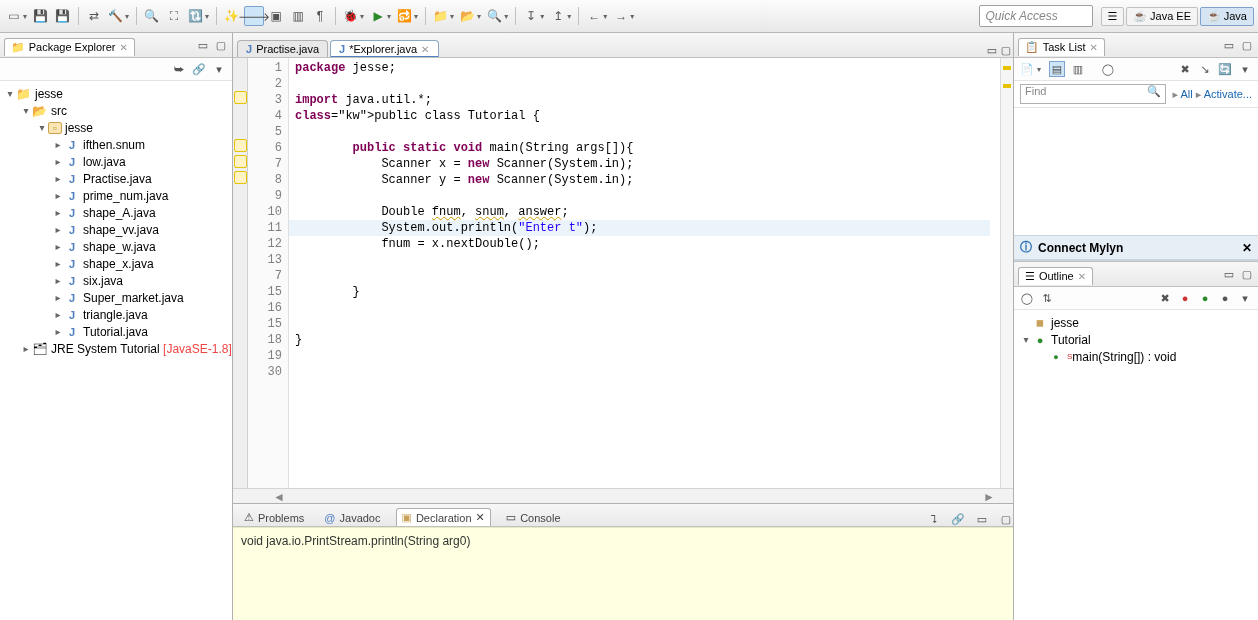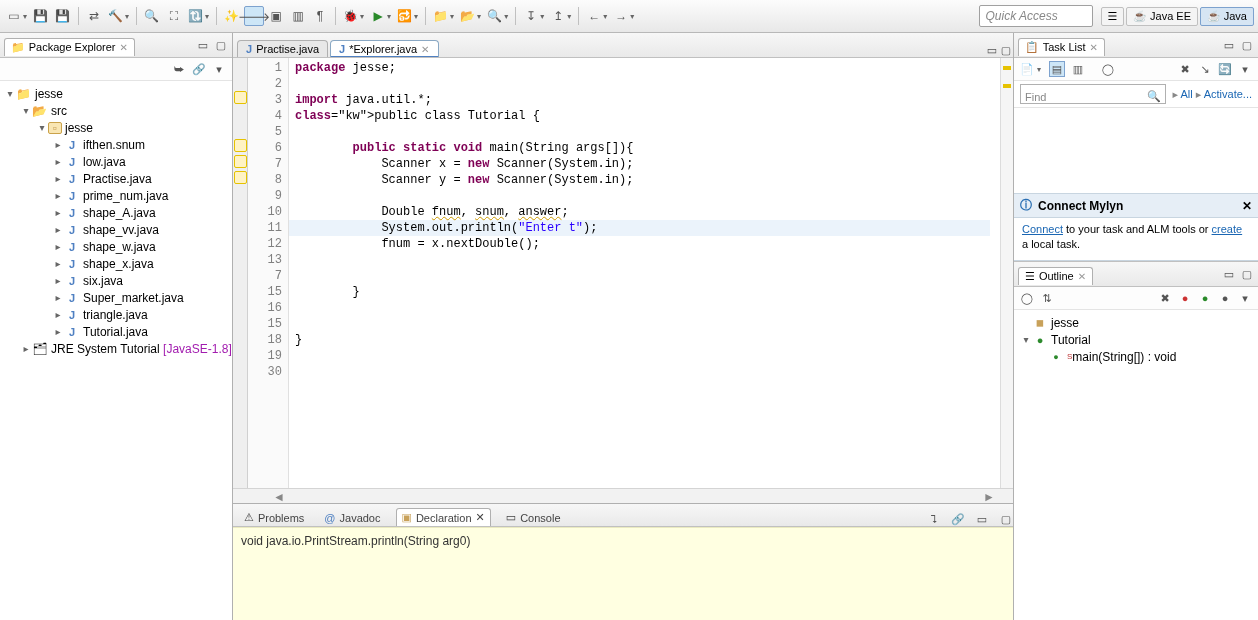--- a/index.html
+++ b/index.html
@@ -149,21 +149,21 @@
     font-size: 12px;
     margin-right: 3px;
   }
   .ic-proj::before { content: "📁"; font-size: 12px; }
   .ic-folder::before { content: "📂"; font-size: 12px; color: #c8a15a; }
   .ic-pkg::before { content: "▫"; color: #c8a15a; }
   .ic-pkg { background: #f9e6b3; border: 1px solid #caa24a; border-radius: 2px; width: 12px; height: 10px; }
   .ic-java { position: relative; }
   .ic-java::before { content: "J"; color: #4f80c2; font-weight: bold; font-size: 11px; }
   .ic-lib::before { content: "🗂"; font-size: 12px; }
-  .lib-suffix { color: #a21caf; }
+  .lib-suffix { color: #ef4444; }
   
   .editor-tabs {
     display: flex; align-items: flex-end;
     height: 24px;
     background: linear-gradient(#f7f7f7,#e9e9e9);
     border-bottom: 1px solid #c0c0c0;
     padding-left: 4px;
   }
   .editor-tab {
     display: flex; align-items: center; gap: 4px;
@@ -279,21 +279,21 @@
     border-top: 1px solid #eaeac0;
   }
   
   .task-search {
     display: flex; align-items: center; gap: 6px;
     padding: 3px 6px;
     border-bottom: 1px solid #e4e4e4;
   }
   .task-find {
     flex: 1;
-    display: flex; align-items: flex-end;
+    display: flex; align-items: flex-start;
     border: 1px solid #b0b0b0;
     height: 18px;
     padding: 0 4px;
     background: #fff;
     font-size: 11px; color: #888;
   }
   .task-find .mag { margin-left: auto; color: #888; }
   .task-links { font-size: 11px; color: #555; }
   .rt-link { color: #1a66b3; cursor: pointer; }
   .mylyn-box {
@@ -632,23 +632,20 @@
         </span>
       </div>
       <div style="flex:1"></div>
       <div class="mylyn-box">
         <div class="mylyn-head">
           <span style="color:#2a6fb3">ⓘ</span>
           <span>Connect Mylyn</span>
           <div class="header-spacer"></div>
           <span class="close-x">✕</span>
         </div>
-        <div class="mylyn-body">
-          <a>Connect</a><span> to your task and ALM tools or </span><a>create</a><span> a local task.</span>
-        </div>
       </div>
     </div>
 
     <div style="flex:1;display:flex;flex-direction:column">
       <div class="view-header">
         <div class="view-tab active">
           <span>☰</span>
           <span>Outline</span>
           <span class="close-x">✕</span>
         </div>

